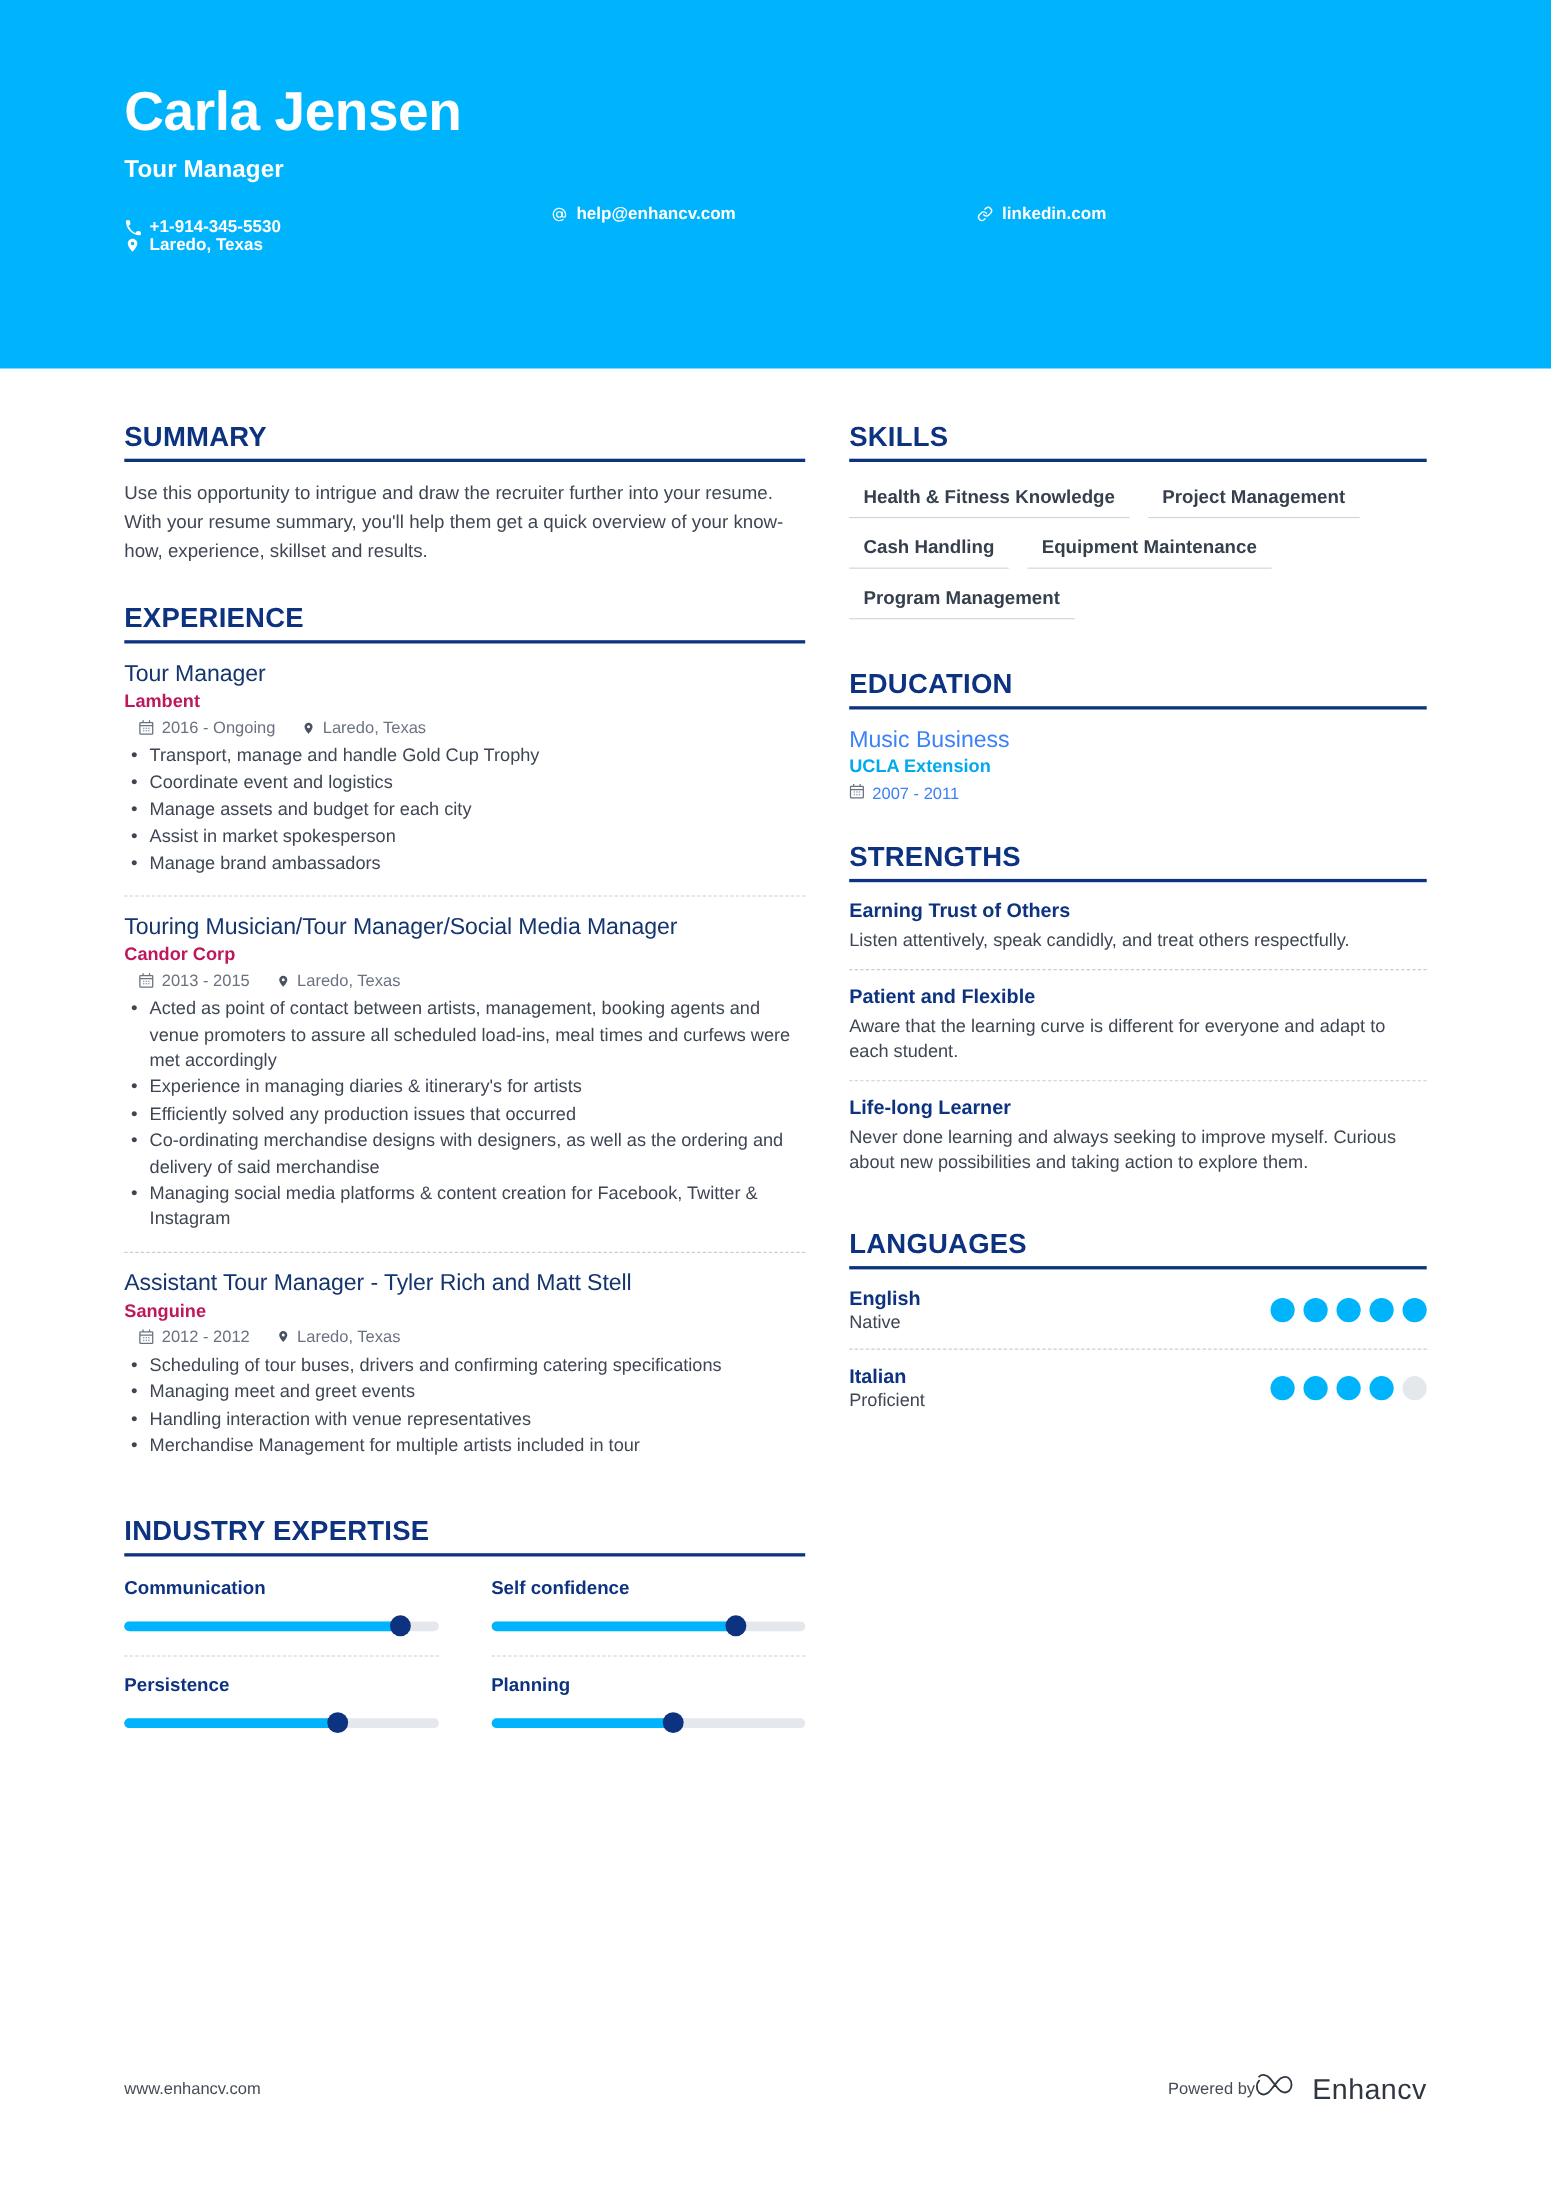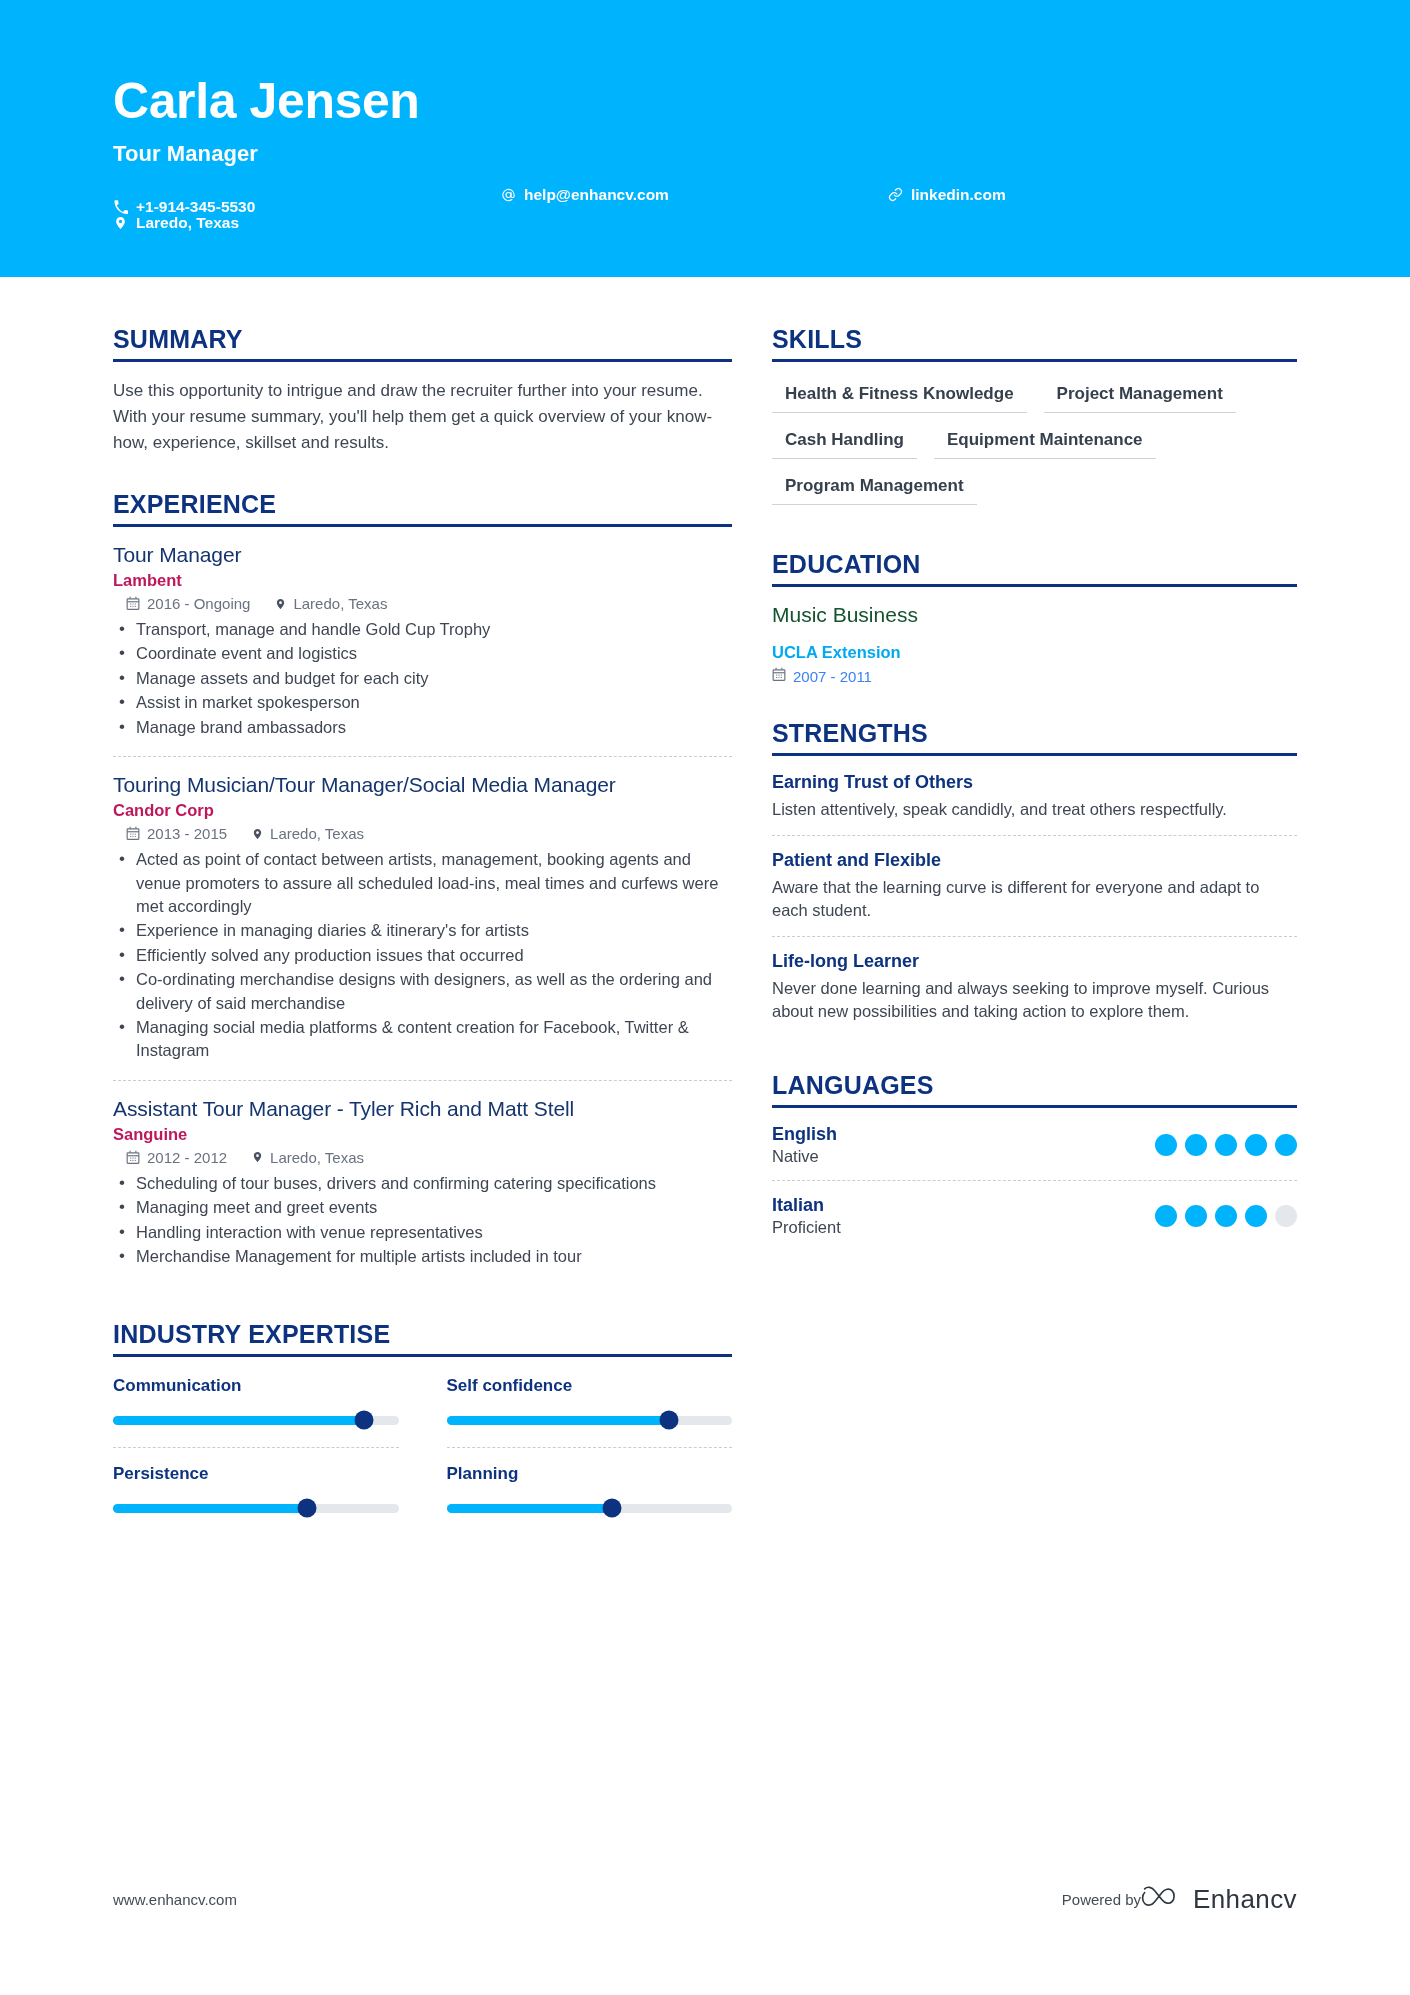--- a/index.html
+++ b/index.html
@@ -12,21 +12,21 @@
     position: relative;
     width: 1410px;
     height: 1995px;
     background: #ffffff;
     overflow: hidden;
   }
 
   
   .header {
     background: #00b3fd;
-    height: 277px;
+    height: 335px;
     padding: 75px 12px 0 113px;
     position: relative;
   }
   .name {
     font-size: 50px;
     font-weight: bold;
     color: #ffffff;
     letter-spacing: -0.4px;
     line-height: 1.05;
   }
@@ -212,22 +212,22 @@
     color: #36404d;
     padding: 6px 13px 8px 13px;
     border-bottom: 1.5px solid #cfd3d8;
     margin-bottom: 11px;
     white-space: nowrap;
   }
 
   
   .edu-degree {
     font-size: 21px;
-    color: #14532d;
-    margin-bottom: 16px;
+    color: #3b82f6;
+    margin-bottom: 3px;
   }
   .edu-school {
     font-size: 16.5px;
     font-weight: bold;
     color: #00a9f0;
     margin-bottom: 5px;
   }
   .edu-date {
     display: flex;
     align-items: center;

